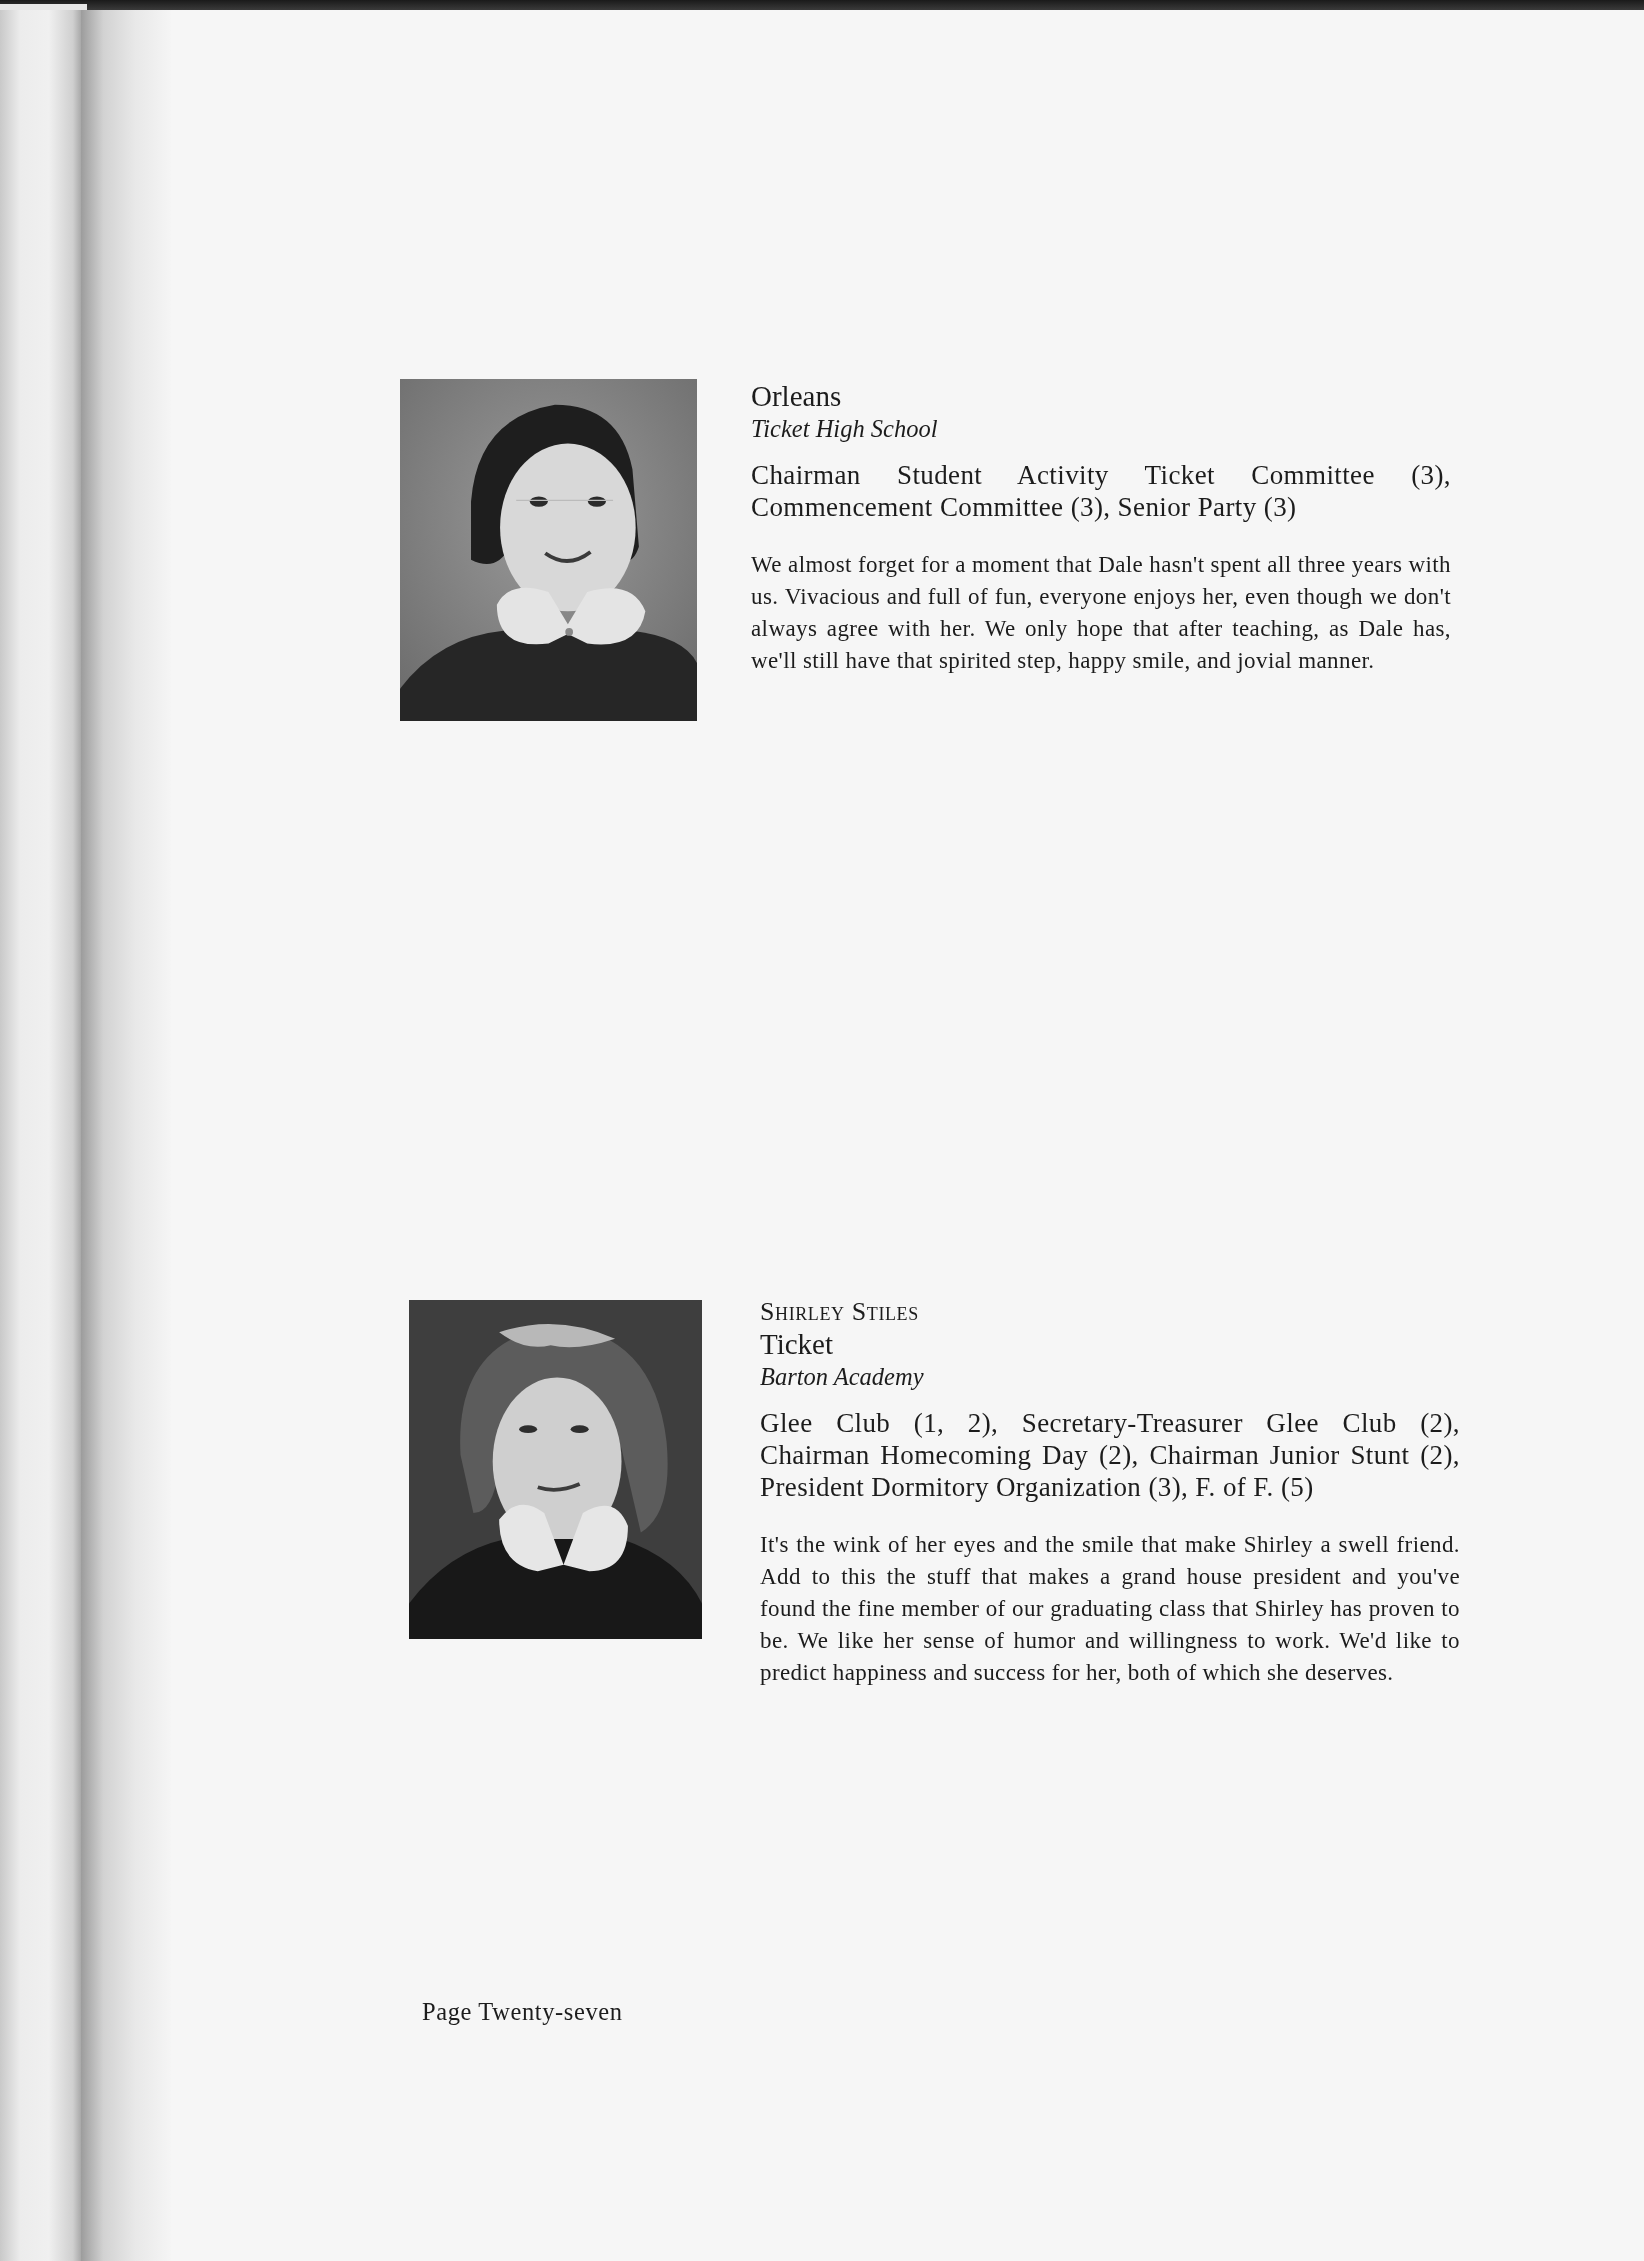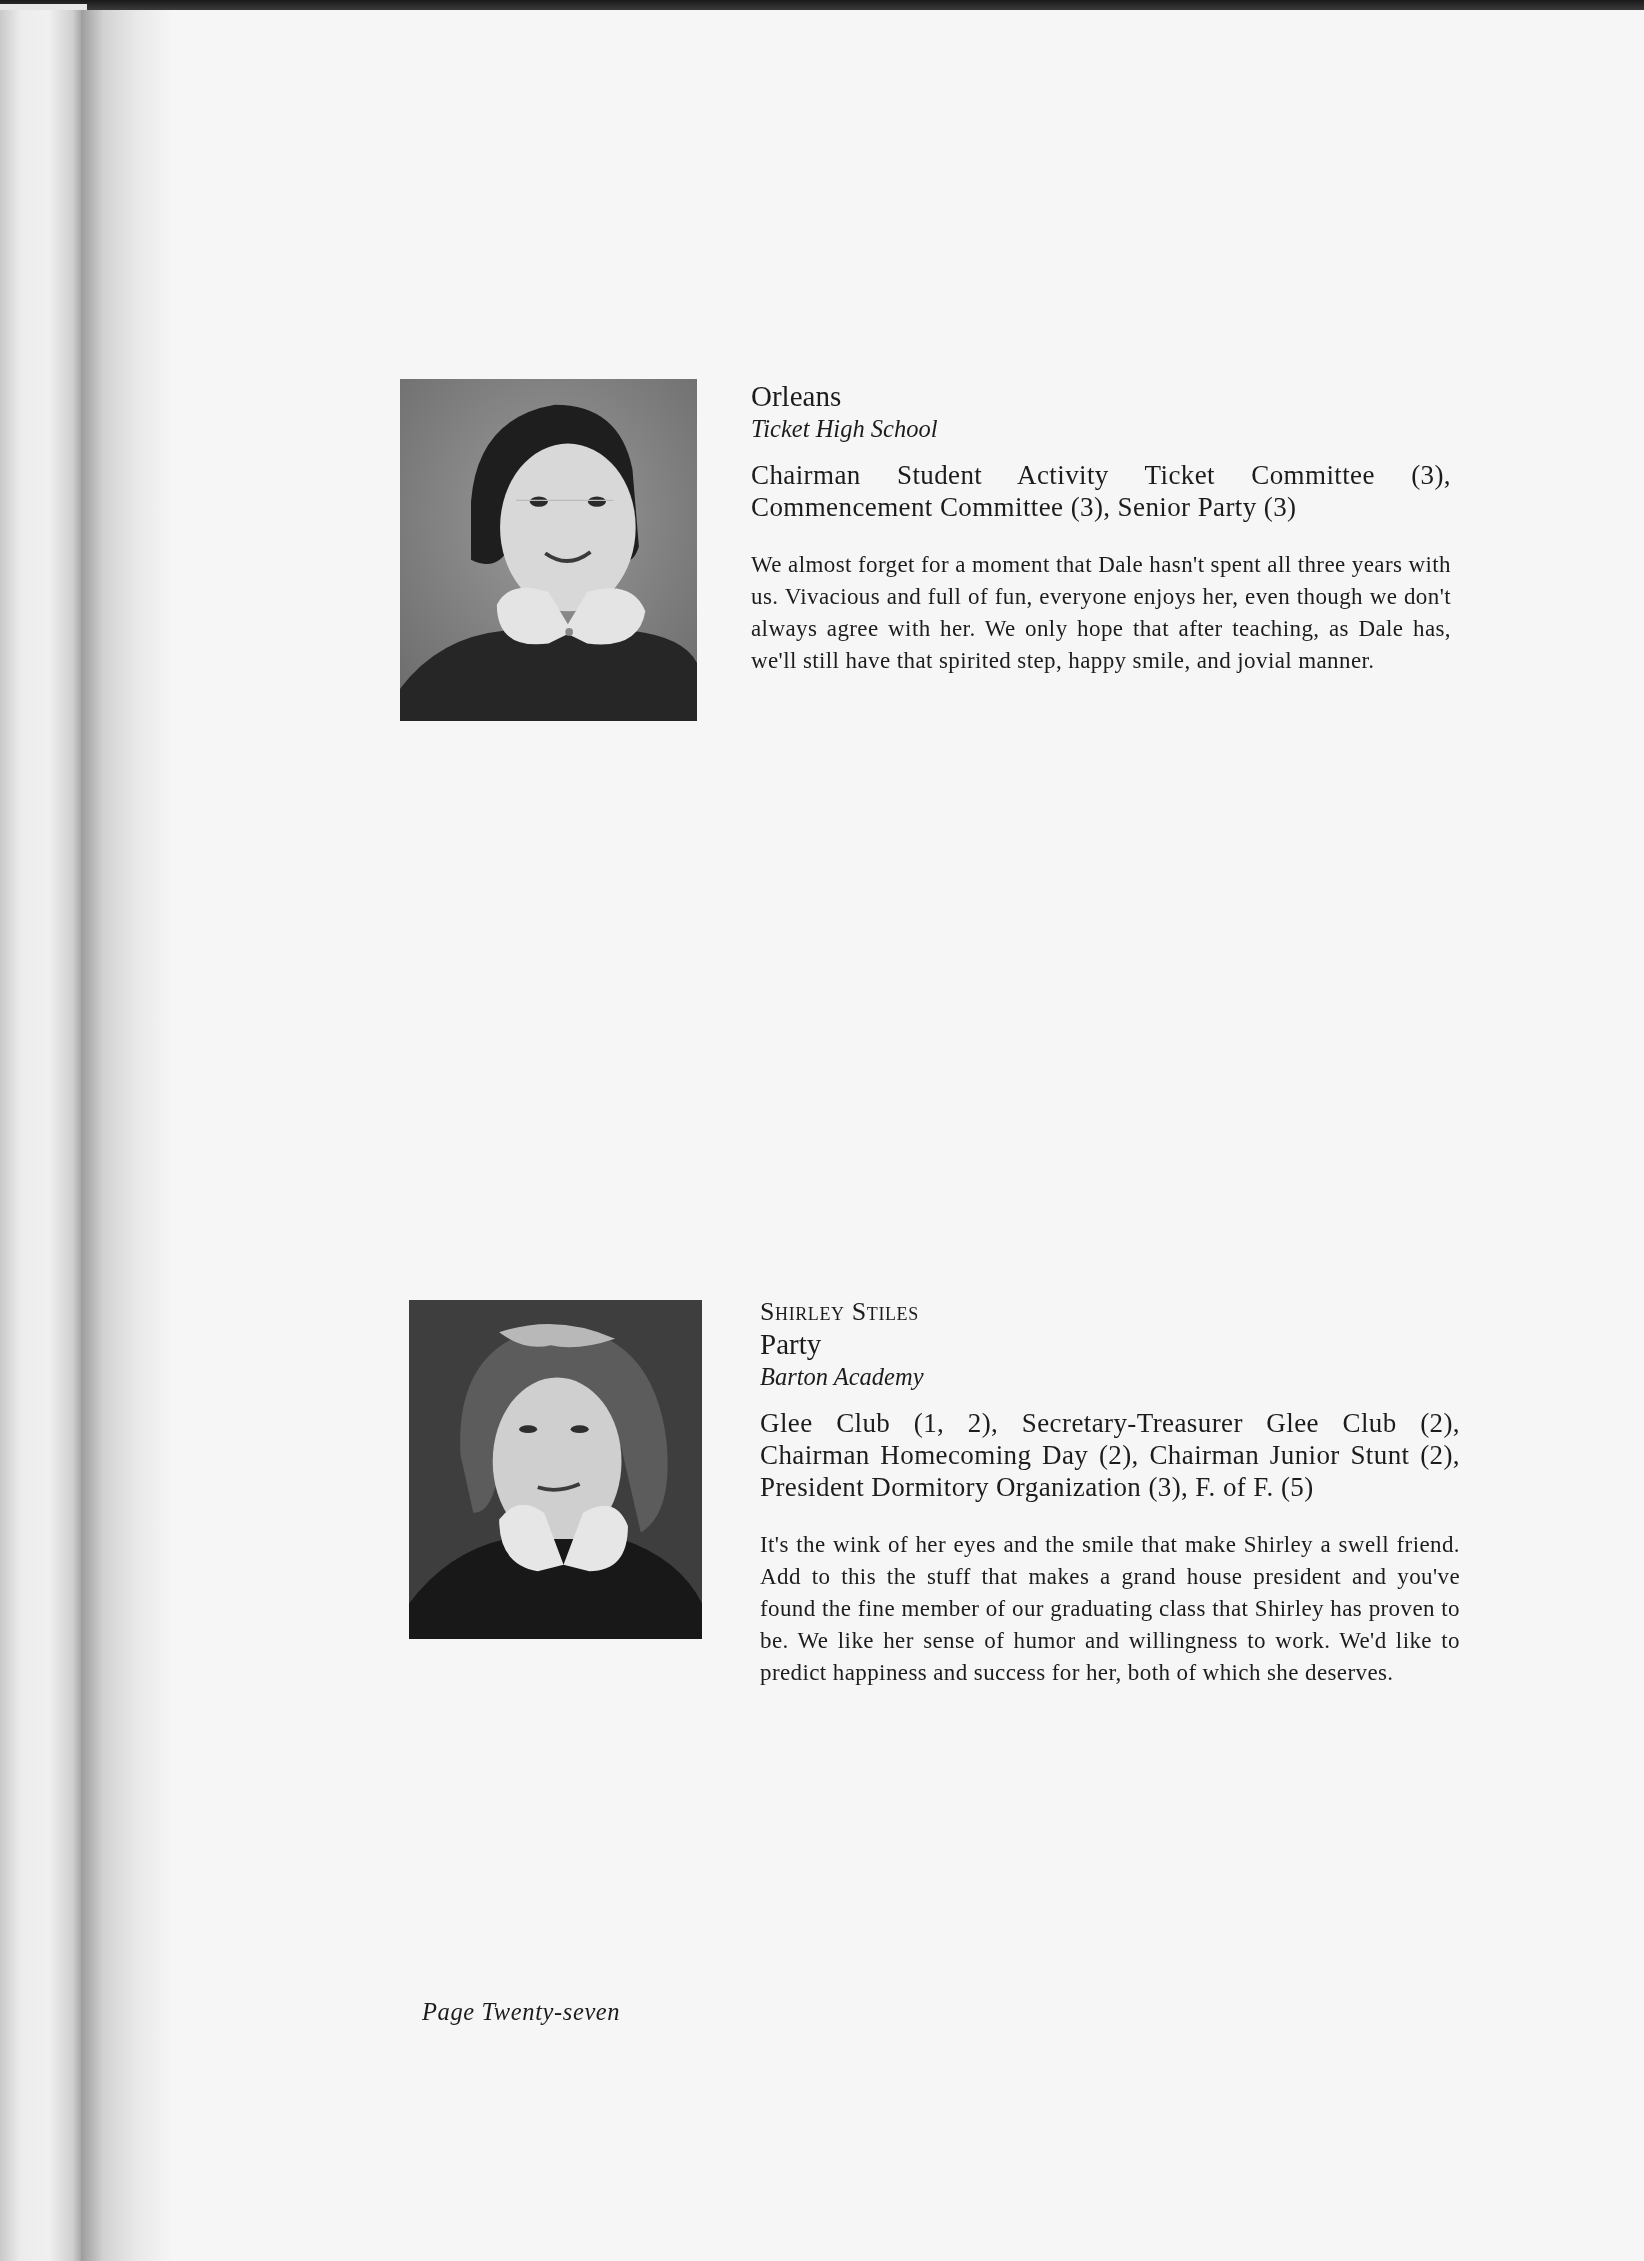--- a/index.html
+++ b/index.html
@@ -45,21 +45,21 @@
     .activities {
       font-size: 27px; line-height: 32px; margin: 14px 0 0 0; text-align: justify;
       letter-spacing: 0.4px;
     }
     .bio {
       font-size: 23px; line-height: 32px; margin: 26px 0 0 0; text-align: justify;
       letter-spacing: 0.4px;
     }
     .page-number {
       position: absolute; left: 422px; top: 1998px;
-      font-size: 24.5px; font-style: italic; letter-spacing: 0.6px;
+      font-size: 24.5px; letter-spacing: 0.6px;
     }
   </style>
 </head>
 <body>
 
 <div class="top-edge"></div>
 <div class="top-edge-lip"></div>
 <div class="spine"></div>
 <div class="gutter-shadow"></div>
 <div class="page"></div>
@@ -113,20 +113,20 @@
     <path d="M200 290 Q230 300 265 285" stroke="#3c3c3c" stroke-width="6" fill="none"></path>
 
     <path d="M0 470 Q60 390 150 370 L330 370 Q420 400 455 470 L455 525 L0 525 Z" fill="#181818"></path>
 
     <path d="M140 340 Q170 300 210 330 L240 410 L270 330 Q320 300 340 350 Q340 420 280 420 L240 410 L200 420 Q140 410 140 340 Z" fill="#e6e6e6"></path>
   </svg>
 </div>
 
 <div class="entry" style="left:760px; top:1296px;">
   <p class="name">Shirley Stiles</p>
-  <p class="town">Party</p>
+  <p class="town">Ticket</p>
   <p class="school">Barton Academy</p>
   <p class="activities">Glee Club (1, 2), Secretary-Treasurer Glee Club (2), Chairman Homecoming Day (2), Chairman Junior Stunt (2), President Dormitory Organization (3), F. of F. (5)</p>
   <p class="bio">It's the wink of her eyes and the smile that make Shirley a swell friend. Add to this the stuff that makes a grand house president and you've found the fine member of our graduating class that Shirley has proven to be. We like her sense of humor and willingness to work. We'd like to predict happiness and success for her, both of which she deserves.</p>
 </div>
 
 <div class="page-number">Page Twenty-seven</div>
 
 
 </body></html>

